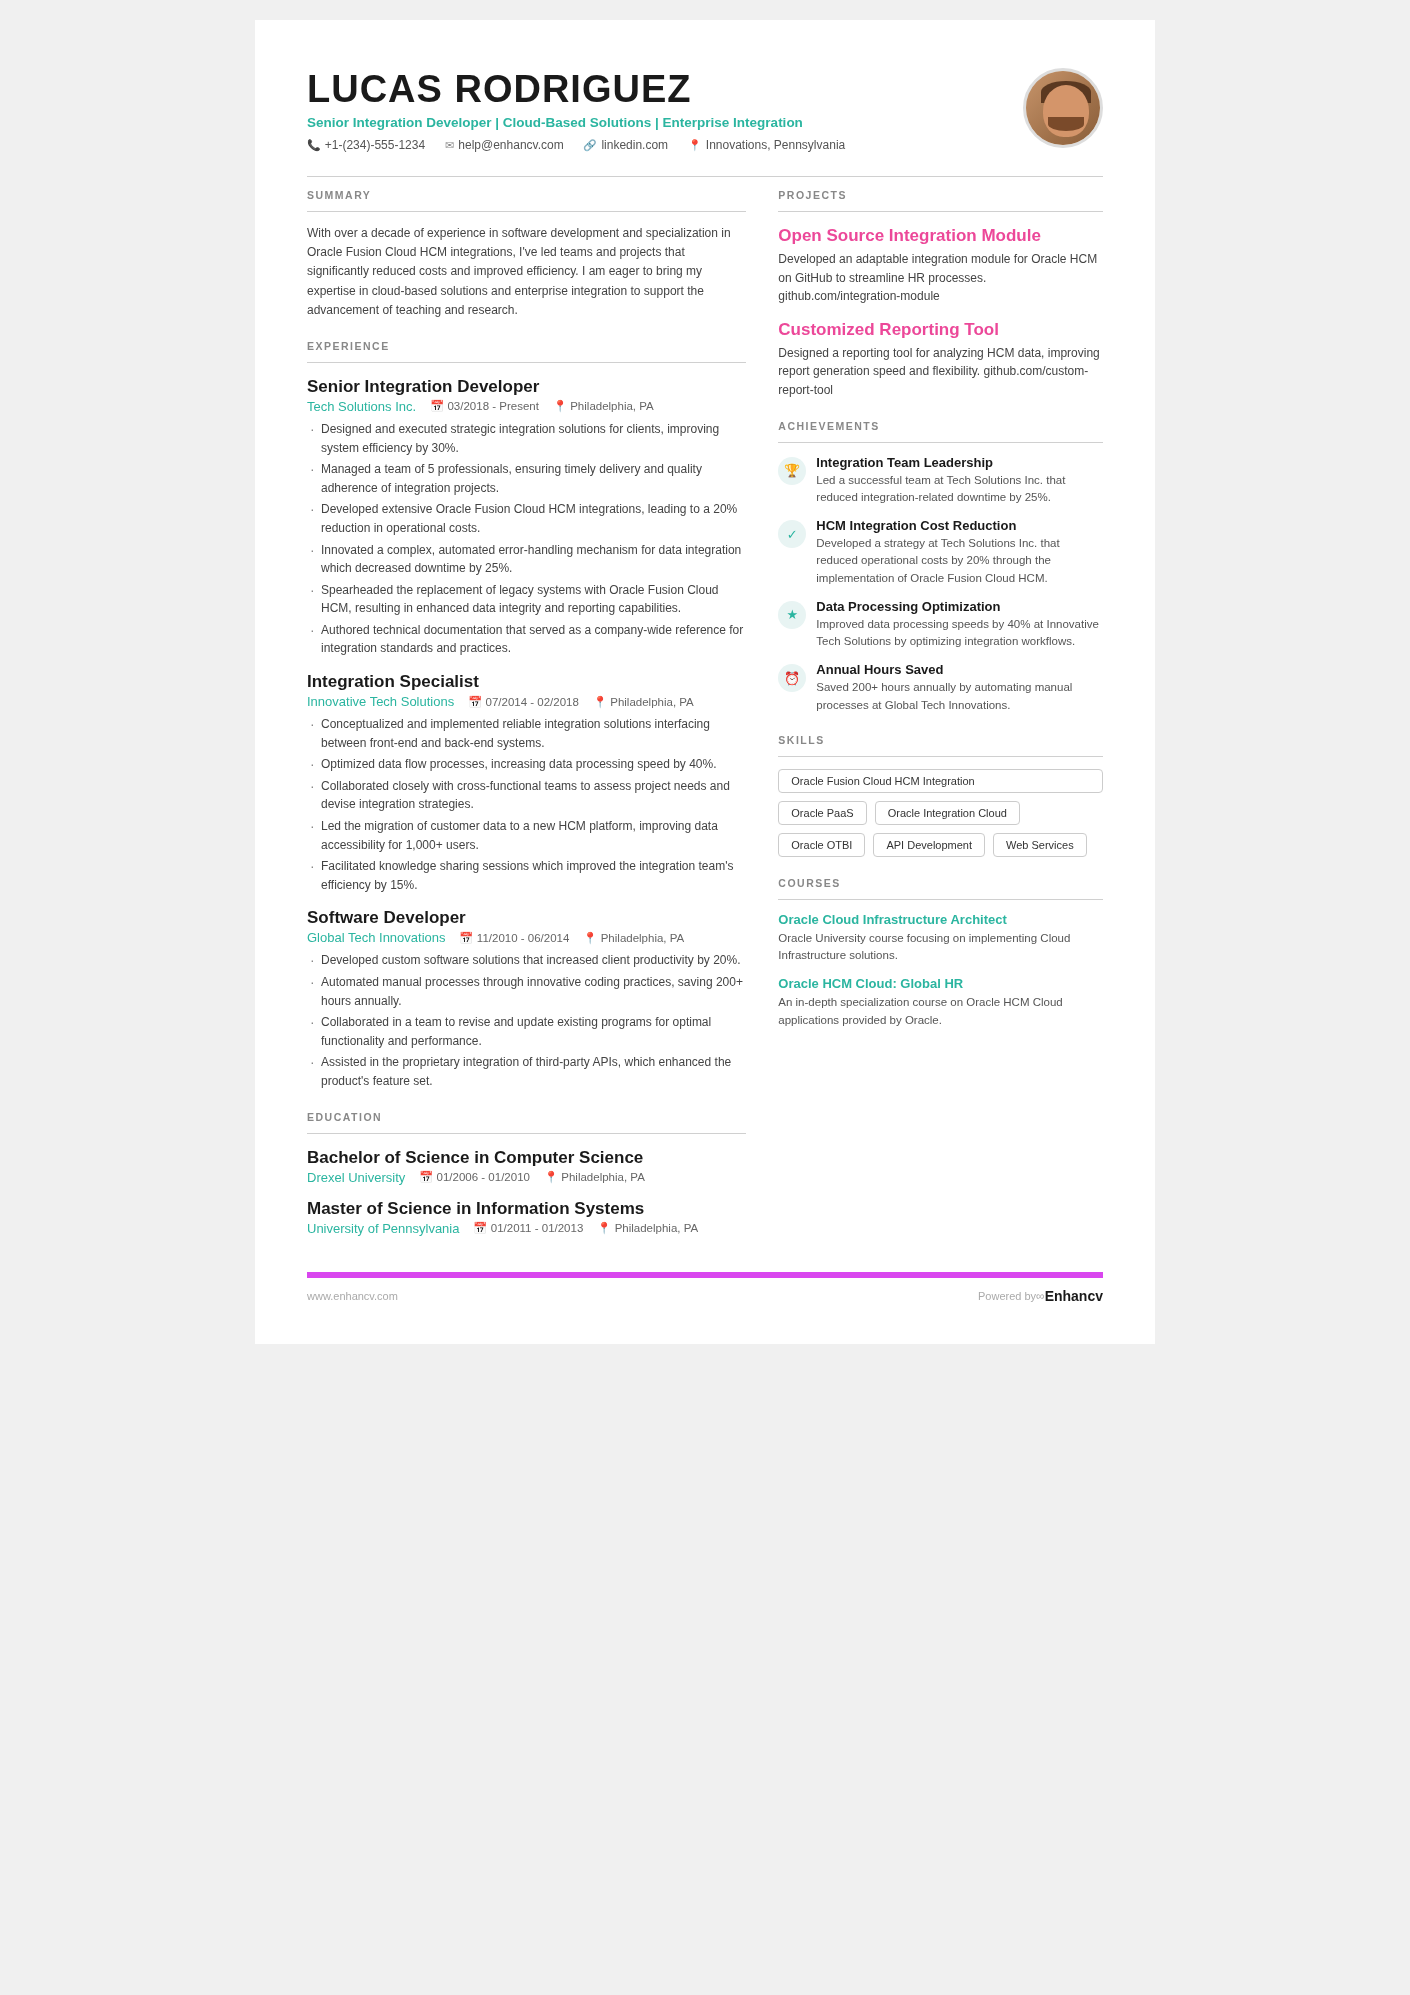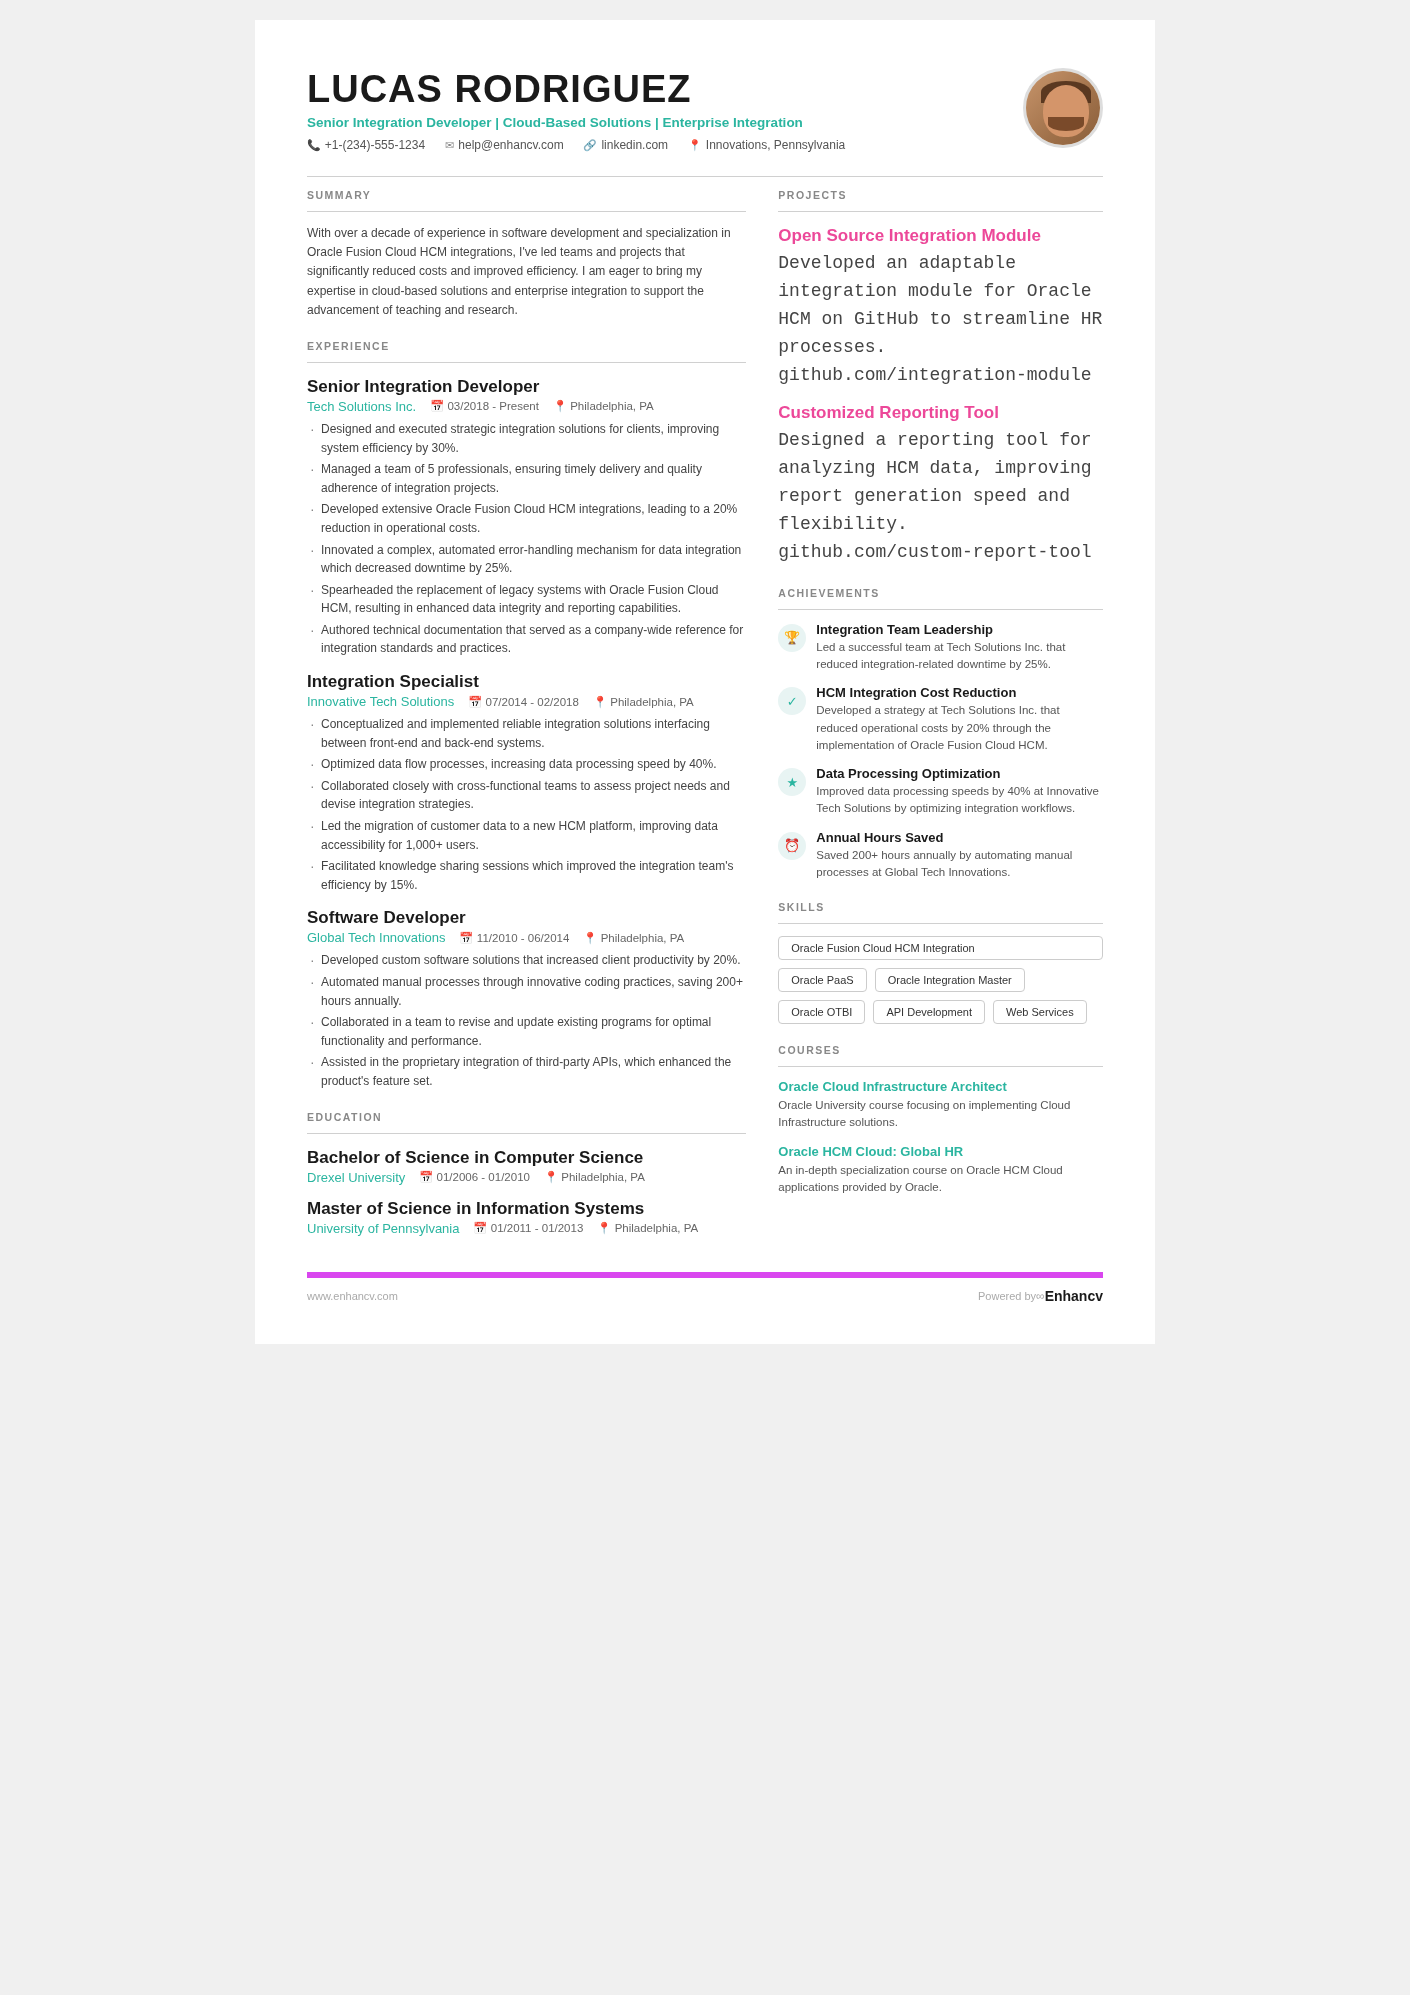--- a/index.html
+++ b/index.html
@@ -197,24 +197,23 @@
     
     .project-title {
       font-size: 17px;
       font-weight: 700;
       color: #ec4899;
       margin-top: 14px;
       margin-bottom: 4px;
     }
     .project-title:first-of-type { margin-top: 0; }
     .project-desc {
-      font-size: 18px;
+      font-size: 12px;
       color: #444;
       line-height: 1.55;
-      font-family: Liberation Mono, monospace;
     }
     
     .achievement-item {
       display: flex;
       gap: 10px;
       margin-bottom: 12px;
     }
     .achievement-icon {
       width: 28px;
       height: 28px;
@@ -483,21 +482,21 @@
           <div class="achievement-title">Annual Hours Saved</div>
           <div class="achievement-desc">Saved 200+ hours annually by automating manual processes at Global Tech Innovations.</div>
         </div>
       </div>
 
       <div class="section-label">SKILLS</div>
       <hr class="divider">
       <div class="skills-grid">
         <span class="skill-tag skill-tag-wide">Oracle Fusion Cloud HCM Integration</span>
         <span class="skill-tag">Oracle PaaS</span>
-        <span class="skill-tag">Oracle Integration Master</span>
+        <span class="skill-tag">Oracle Integration Cloud</span>
         <span class="skill-tag">Oracle OTBI</span>
         <span class="skill-tag">API Development</span>
         <span class="skill-tag">Web Services</span>
       </div>
 
       <div class="section-label">COURSES</div>
       <hr class="divider">
 
       <div class="course-title">Oracle Cloud Infrastructure Architect</div>
       <p class="course-desc">Oracle University course focusing on implementing Cloud Infrastructure solutions.</p>

